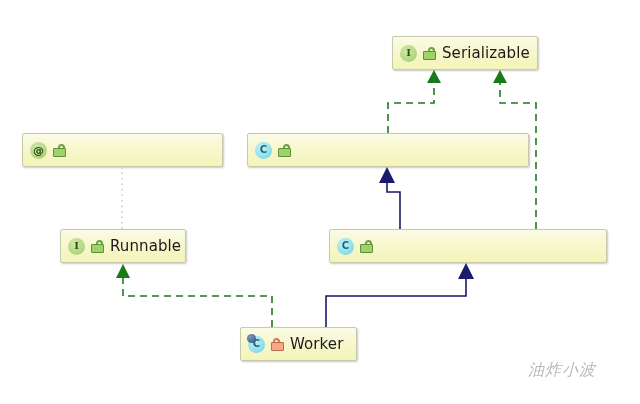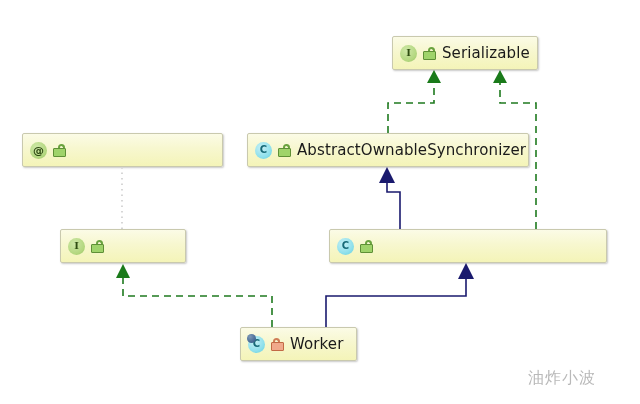--- a/index.html
+++ b/index.html
@@ -190,31 +190,31 @@
   </div>
 
   <div class="node" style="left:247px; top:133px; width:282px;">
     <span class="ticon cls">
       <span class="disc">C</span>
     </span>
     <span class="lock open">
       <span class="shackle"></span>
         <span class="body"></span>
     </span>
-    <span class="label">AbstractOwnableSynchronizer</span>
   </div>
 
   <div class="node" style="left:60px; top:229px; width:126px;">
     <span class="ticon iface">
       <span class="disc">I</span>
     </span>
     <span class="lock open">
       <span class="shackle"></span>
         <span class="body"></span>
     </span>
+    <span class="label">Runnable</span>
   </div>
 
   <div class="node" style="left:329px; top:229px; width:278px;">
     <span class="ticon cls">
       <span class="disc">C</span>
     </span>
     <span class="lock open">
       <span class="shackle"></span>
         <span class="body"></span>
     </span>
@@ -225,15 +225,15 @@
       <span class="disc">C</span>
       <span class="innerdot"></span>
     </span>
     <span class="lock closed">
       <span class="shackle"></span>
         <span class="body"></span>
     </span>
     <span class="label">Worker</span>
   </div>
 
-  <div class="watermark" style="left:528px; top:368px;">油炸小波</div>
+  <div class="watermark" style="left:528px; top:360px;font-style:italic;">油炸小波</div>
 
 </div>
 
 </body></html>

